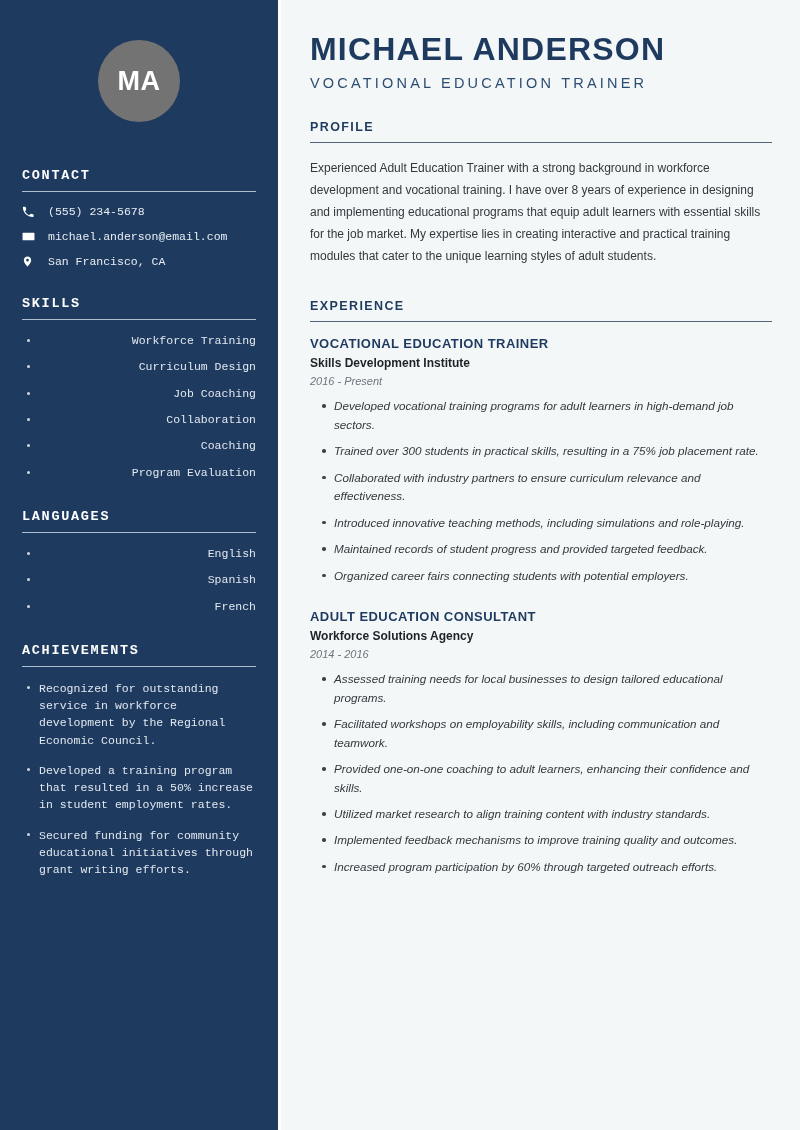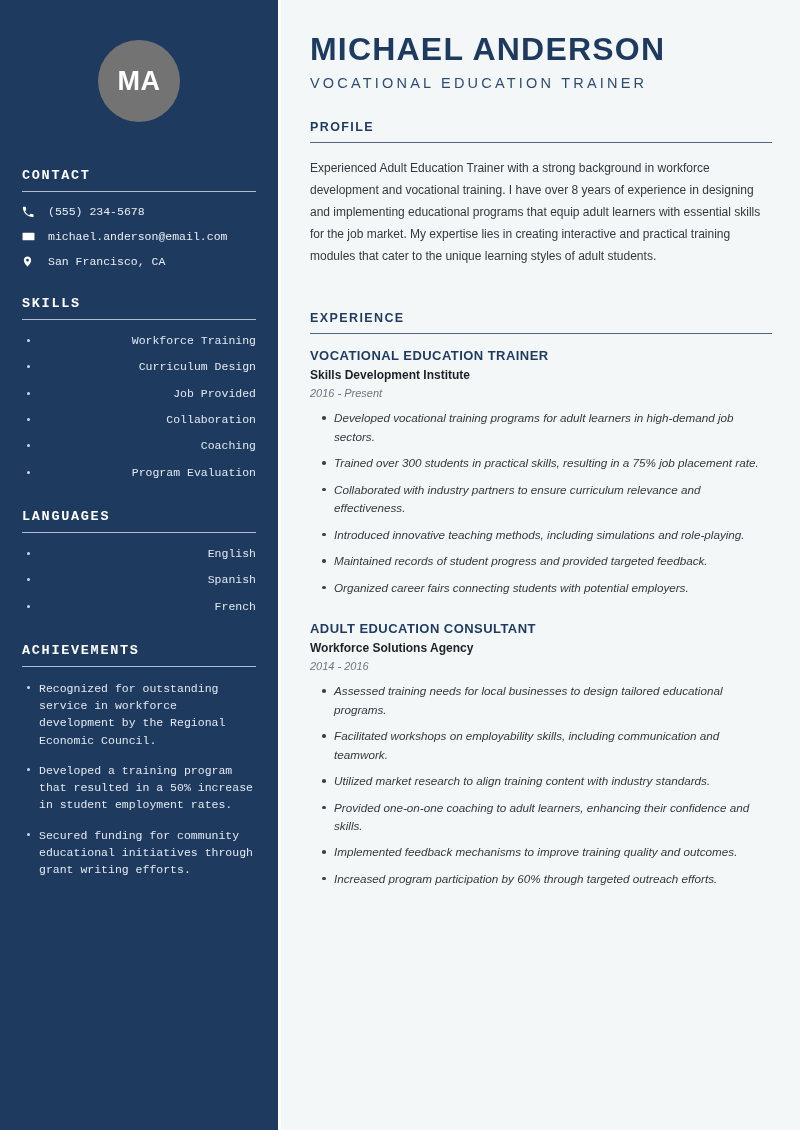--- a/index.html
+++ b/index.html
@@ -174,21 +174,21 @@
   .main-rule {
     height: 1px;
     background: #52657c;
     margin-bottom: 14px;
   }
 
   .profile-text {
     color: #33383d;
     font-size: 12px;
     line-height: 1.84;
-    margin-bottom: 44px;
+    margin-bottom: 32px;
   }
 
   .exp-block { margin-bottom: 6px; }
 
   .exp-title {
     color: #1e3a5f;
     font-size: 13px;
     font-weight: bold;
     letter-spacing: 0.45px;
     margin-bottom: 5px;
@@ -274,21 +274,21 @@
         <span>San Francisco, CA</span>
       </div>
     </section>
 
     <section class="side-section">
       <div class="side-heading">SKILLS</div>
       <div class="side-rule"></div>
       <ul class="side-list tight">
         <li>Workforce Training</li>
         <li>Curriculum Design</li>
-        <li>Job Provided</li>
+        <li>Job Coaching</li>
         <li>Collaboration</li>
         <li>Coaching</li>
         <li>Program Evaluation</li>
       </ul>
     </section>
 
     <section class="side-section">
       <div class="side-heading">LANGUAGES</div>
       <div class="side-rule"></div>
       <ul class="side-list tight">
@@ -342,22 +342,22 @@
 
       <div class="exp-spacer"></div>
 
       <div class="exp-block">
         <div class="exp-title">ADULT EDUCATION CONSULTANT</div>
         <div class="exp-company">Workforce Solutions Agency</div>
         <div class="exp-dates">2014 - 2016</div>
         <ul class="exp-list">
           <li>Assessed training needs for local businesses to design tailored educational programs.</li>
           <li>Facilitated workshops on employability skills, including communication and teamwork.</li>
+          <li>Provided one-on-one coaching to adult learners, enhancing their confidence and skills.</li>
           <li>Utilized market research to align training content with industry standards.</li>
-          <li>Provided one-on-one coaching to adult learners, enhancing their confidence and skills.</li>
           <li>Implemented feedback mechanisms to improve training quality and outcomes.</li>
           <li>Increased program participation by 60% through targeted outreach efforts.</li>
         </ul>
       </div>
 
     </section>
 
   </main>
 
 </div>

